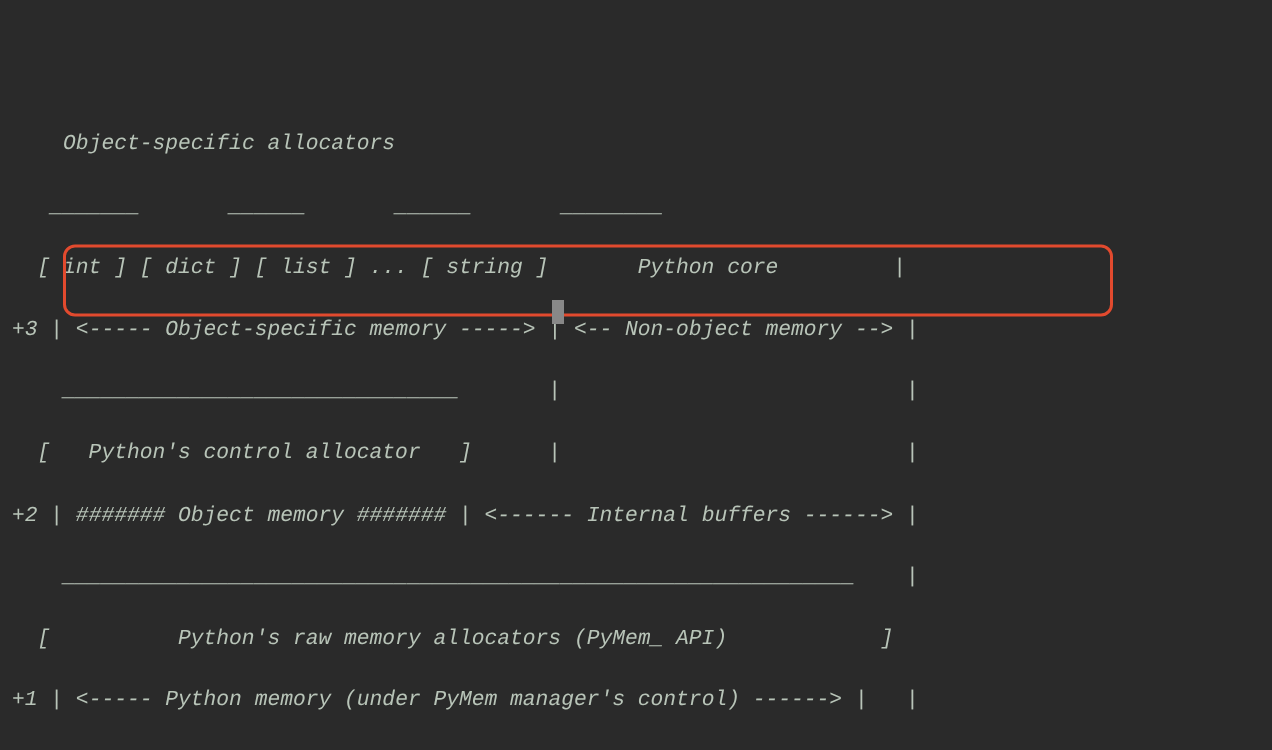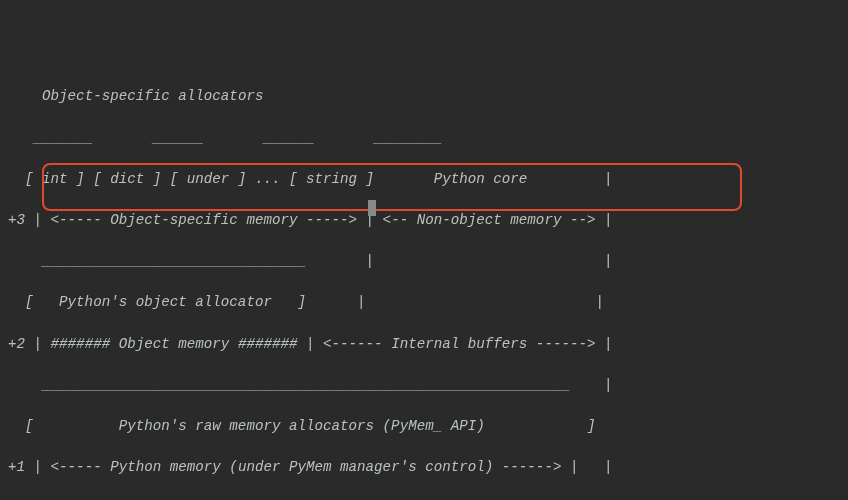--- a/index.html
+++ b/index.html
@@ -37,24 +37,24 @@
     background: #888;
   }
 </style>
 </head>
 <body>
 
 
 
 <div class="line">    <span>Object-specific allocators</span></div>
 <div class="line">   _______       ______       ______       ________</div>
-<div class="line"><span>  [ int ] [ dict ] [ under ] ... [ string ]       Python core         |</span></div>
+<div class="line"><span>  [ int ] [ dict ] [ list ] ... [ string ]       Python core         |</span></div>
 <div class="line"><span>+3</span><span> | &lt;----- Object-specific memory -----&gt; | &lt;-- Non-object memory --&gt; |</span></div>
 <div class="line">    _______________________________       |                           |</div>
-<div class="line"><span>  [   Python's object allocator   ]      |                           |</span></div>
+<div class="line"><span>  [   Python's control allocator   ]      |                           |</span></div>
 <div class="line"><span>+2</span><span> | ####### Object memory ####### | &lt;------ Internal buffers ------&gt; |</span></div>
 <div class="line">    ______________________________________________________________    |</div>
 <div class="line"><span>  [          Python's raw memory allocators (PyMem_ API)            ]</span></div>
 <div class="line"><span>+1</span><span> | &lt;----- Python memory (under PyMem manager's control) ------&gt; |   |</span></div>
 <div class="line">    __________________________________________________________________</div>
 
 
 
 
 

